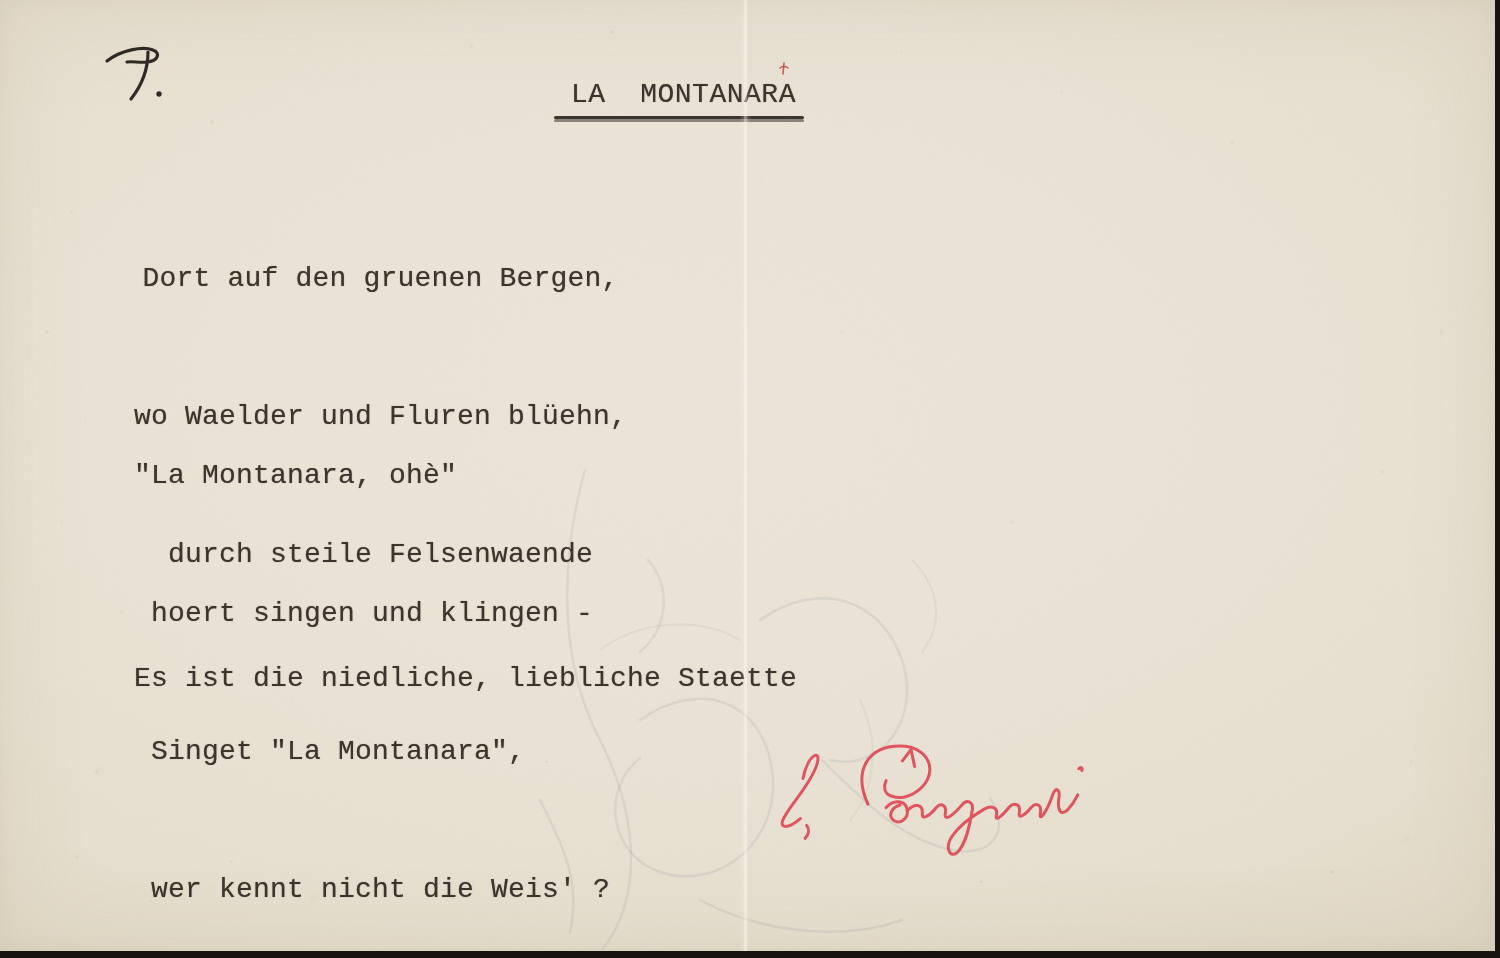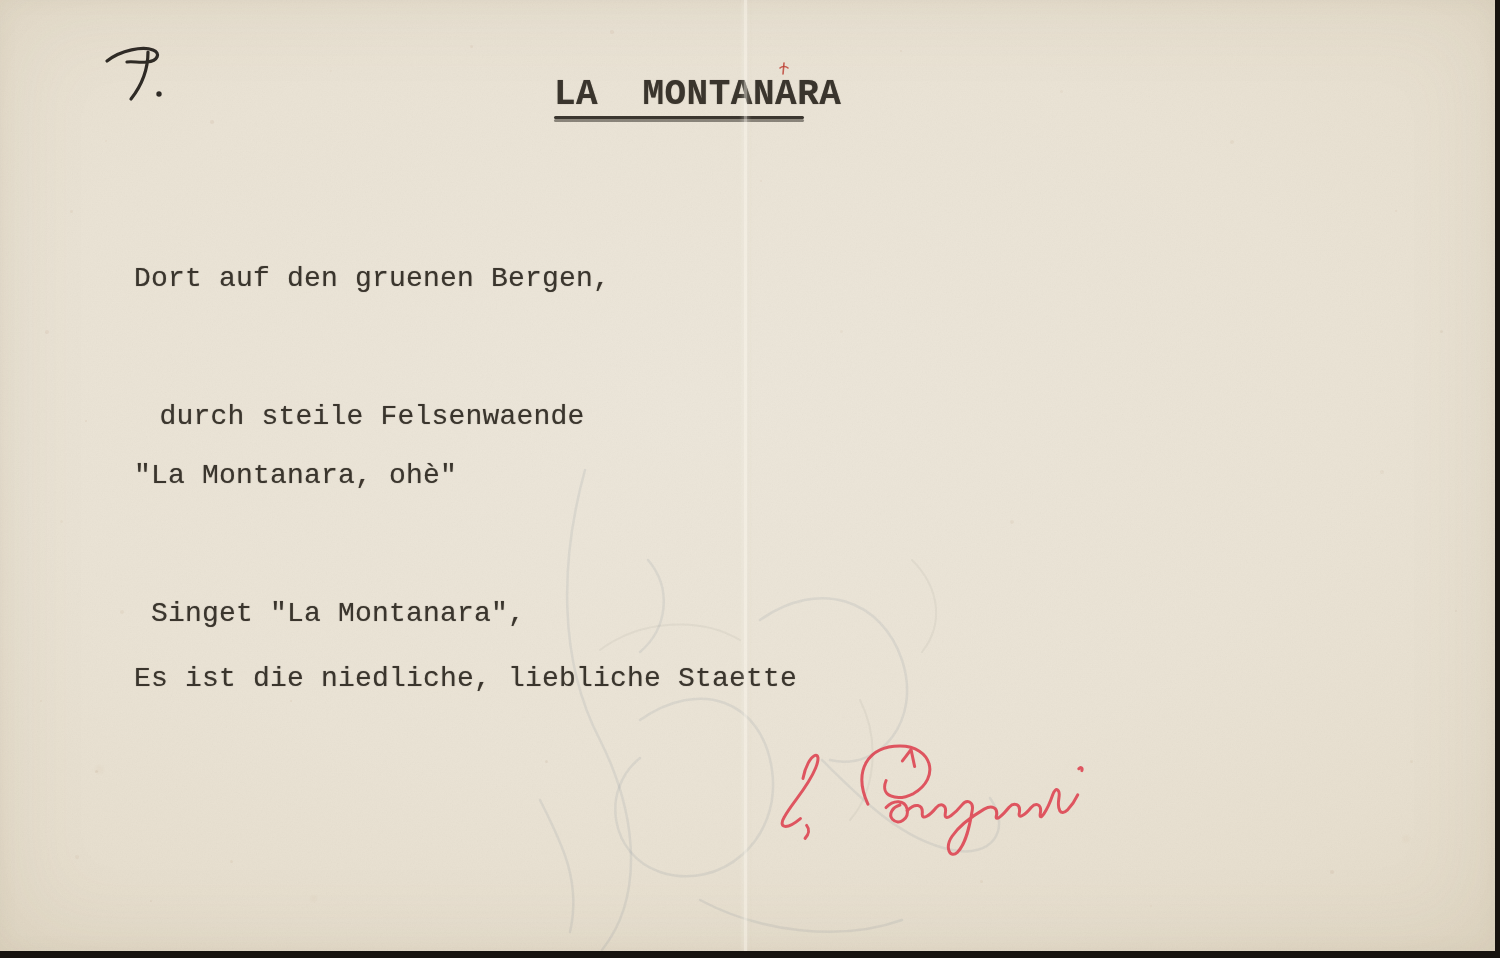--- a/index.html
+++ b/index.html
@@ -11,21 +11,21 @@
            radial-gradient(ellipse 1200px 700px at 46% 42%, #ece6da 0%, #eae3d5 55%, #e7dfcf 82%, #e3dac8 100%);
          overflow:hidden;}
   .vignette{position:absolute;inset:0;pointer-events:none;
          box-shadow:inset 0 0 95px rgba(140,115,80,.10), inset 0 0 20px rgba(140,115,80,.06);}
   .fold{position:absolute;left:744px;top:0;width:3px;height:100%;
          background:rgba(252,248,240,.45);box-shadow:0 0 5px rgba(252,248,240,.55),2px 0 4px rgba(120,100,70,.05);}
   .grain{position:absolute;inset:0;opacity:.05;mix-blend-mode:multiply;pointer-events:none;}
   .sketch{position:absolute;inset:0;pointer-events:none;}
   .foxing span{position:absolute;border-radius:50%;background:rgba(150,100,55,.28);}
   .ink{color:#3a352d;text-shadow:0 0 1px rgba(58,53,45,.55);}
-  .title{position:absolute;left:554px;top:80px;font-size:36px;line-height:30px;font-weight:bold;
+  .title{position:absolute;left:571px;top:80px;font-size:28px;line-height:30px;font-weight:normal;
          letter-spacing:.5px;white-space:pre;}
   .title-underline{position:absolute;left:554px;top:116px;width:250px;height:3px;background:#3b362f;
          box-shadow:0 3px 0 0 rgba(59,54,47,.55);border-radius:2px;}
   .stanza{position:absolute;left:134px;font-size:28px;line-height:46px;letter-spacing:.2px;white-space:pre;}
   .stanza-1{top:164px;text-align:center;} .stanza-2{top:361px;} .stanza-3{top:564px;}
   .p-mark{position:absolute;left:95px;top:35px;}
   .signature{position:absolute;left:770px;top:738px;transform:rotate(-2deg);}
   .red-tick{position:absolute;left:776px;top:60px;}
 </style>
 </head>
@@ -64,26 +64,29 @@
         <path d="M8,3 L7,14"></path>
           <path d="M4,8 C6,6 10,6 12,8"></path>
       </g>
     </svg>
 
     <div class="title ink">LA  MONTANARA</div>
     <div class="title-underline"></div>
 
     <div class="stanza stanza-1">
       <div class="ink">Dort auf den gruenen Bergen,</div>
+      <div class="ink">wo Waelder und Fluren blüehn,</div>
       <div class="ink">durch steile Felsenwaende</div>
     </div>
 
     <div class="stanza stanza-2">
       <div class="ink">"La Montanara, ohè"</div>
+      <div class="ink"> hoert singen und klingen -</div>
       <div class="ink"> Singet "La Montanara",</div>
+      <div class="ink"> wer kennt nicht die Weis' ?</div>
     </div>
 
     <div class="stanza stanza-3">
       <div class="ink">Es ist die niedliche, liebliche Staette</div>
       
     </div>
 
     <svg class="signature" role="img" width="320" height="135" viewBox="0 0 320 135" aria-label="L. Pigarelli">
       <g fill="none" stroke="#df4150" stroke-width="3" stroke-linecap="round" opacity=".88">
         <path d="M34,36 C40,10 56,6 47,26 C38,46 22,60 14,74 C7,85 16,87 30,76"></path>

